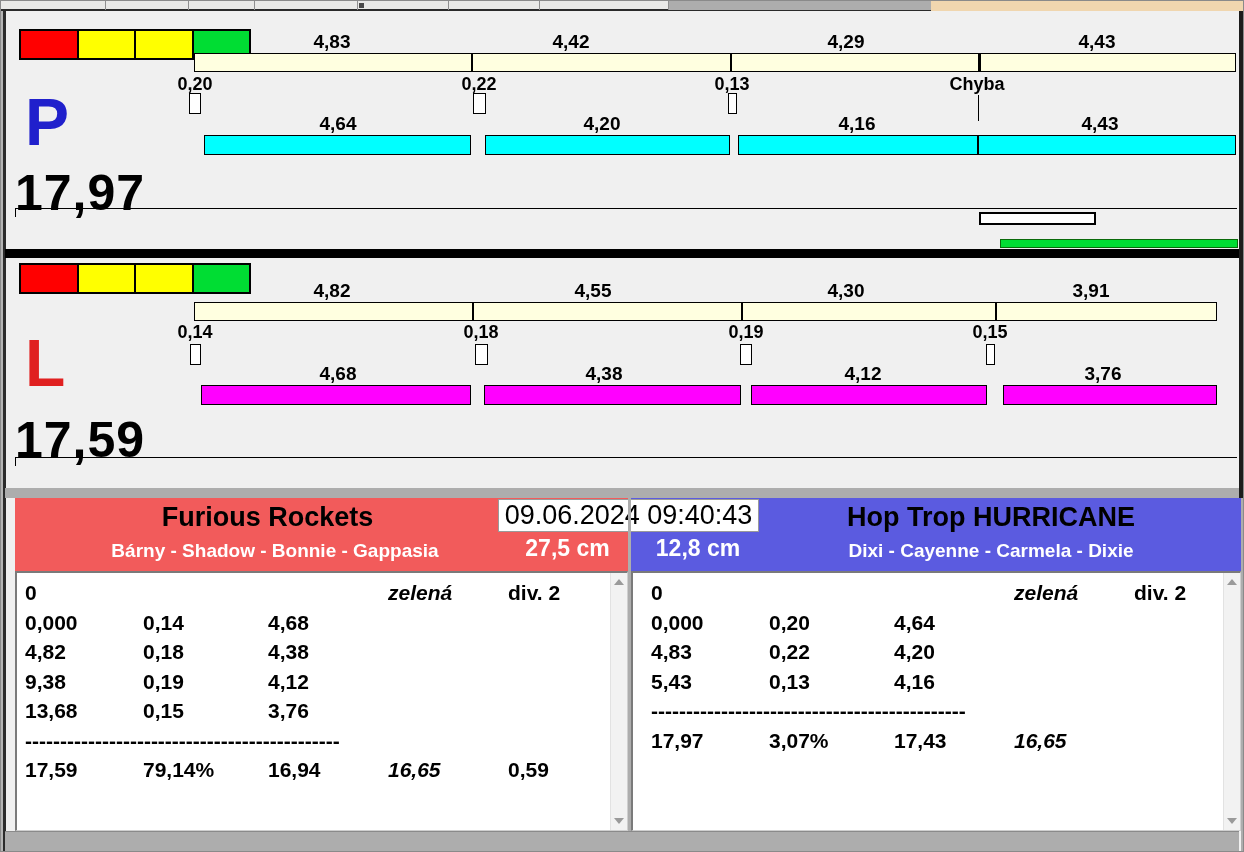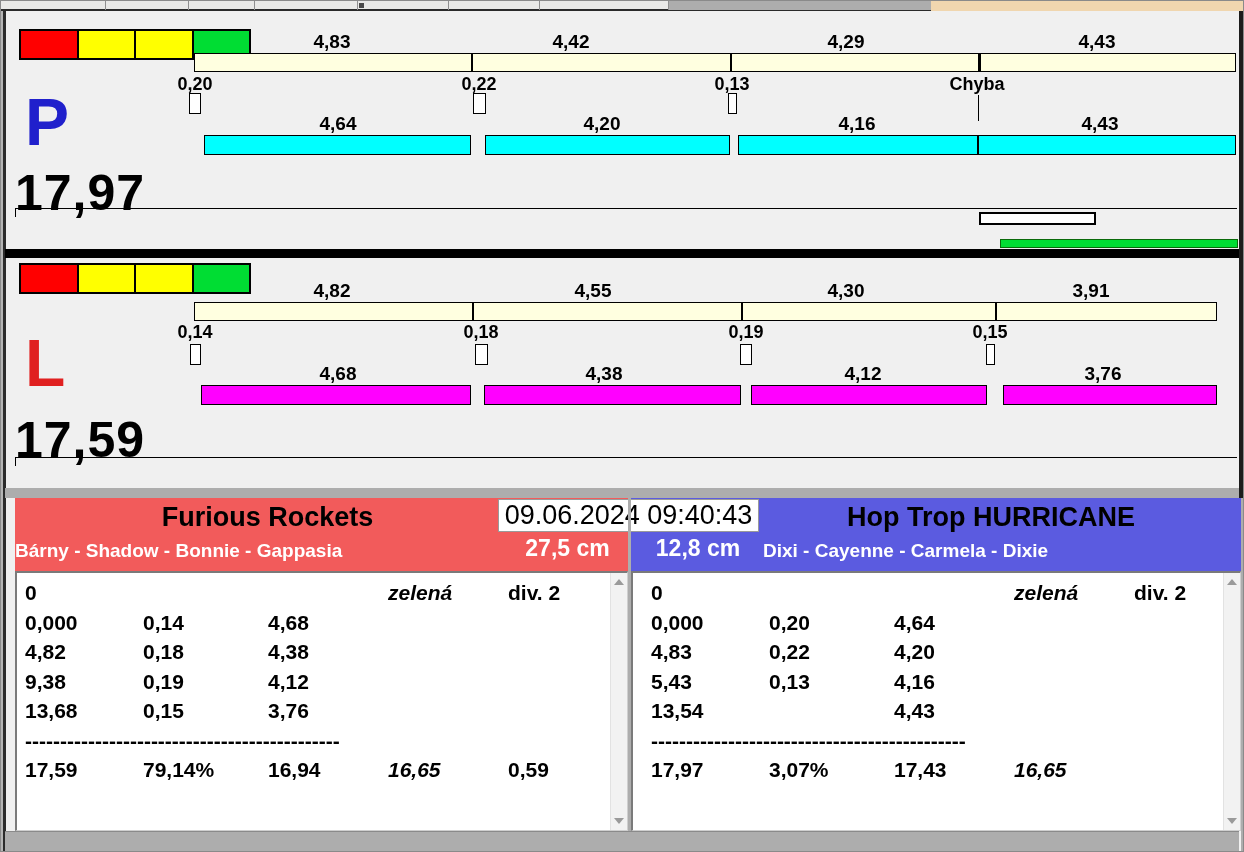--- a/index.html
+++ b/index.html
@@ -47,21 +47,21 @@
   .between-box { position:absolute; left:978px; top:211px; width:117px; height:13px; background:#fff; border:2px solid #000; }
   .between-green { position:absolute; left:999px; top:238px; width:238px; height:9px; border:1px solid #0a6a0a; }
   .panel-divider { position:absolute; left:4px; top:248px; width:1234px; height:9px; background:#000; }
   .gray-band { position:absolute; left:4px; top:487px; width:1234px; height:10px; background:#ADADAD; }
   .mid-gap { position:absolute; left:627px; top:497px; width:3px; height:333px; background:#ADADAD; }
   .bottom-strip { position:absolute; left:4px; top:830px; width:1234px; height:22px; background:#ADADAD; border-top:1px solid #8a8a8a; }
 
   
   .team-header { position:absolute; top:497px; height:73px; }
   .team-title { position:absolute; top:4px; font-size:27px; font-weight:bold; color:#000; text-align:center; }
-  .team-dogs  { position:absolute; top:42px; font-size:19px; font-weight:bold; color:#fff; text-align:left; }
+  .team-dogs  { position:absolute; top:42px; font-size:19px; font-weight:bold; color:#fff; text-align:center; }
   .team-height{ position:absolute; top:37px; font-size:23px; font-weight:bold; color:#fff; text-align:center; }
   .timestamp { position:absolute; left:497px; top:498px; width:261px; height:33px; background:#fff;
                border:1px solid #9a9a9a; font-size:27px; font-weight:400; color:#000;
                text-align:center; line-height:31px; }
 
   
   .ttable { position:absolute; top:570px; height:260px; background:#fff;
             border-top:2px solid #7a7a7a; border-left:2px solid #7a7a7a;
             border-right:1px solid #cfcfcf; border-bottom:1px solid #cfcfcf;
             font-size:21px; font-weight:bold; color:#000; line-height:29.5px; overflow:hidden; }
@@ -195,21 +195,21 @@
 
   <div class="team-header" style="left: 14px; width: 613px; background-color: rgb(242, 91, 91);">
     <div class="team-title" style="left:0;width:505px">Furious Rockets</div>
     <div class="team-dogs" style="left:0;width:520px">Bárny - Shadow - Bonnie - Gappasia</div>
     <div class="team-height" style="left:495px;width:115px">27,5 cm</div>
   </div>
 
   <div class="team-header" style="left: 630px; width: 610px; background-color: rgb(91, 91, 224);">
     <div class="team-height" style="left:12px;width:110px">12,8 cm</div>
     <div class="team-title" style="left:120px;width:480px">Hop Trop HURRICANE</div>
-    <div class="team-dogs" style="left:132px;width:480px">Dixi - Cayenne - Carmela - Dixie</div>
+    <div class="team-dogs" style="left:120px;width:480px">Dixi - Cayenne - Carmela - Dixie</div>
   </div>
 
   <div class="timestamp">09.06.2024 09:40:43</div>
   <div class="mid-gap"></div>
 
   <div class="ttable" style="left:14px;width:613px">
     <div class="inner">
       <div>
         <span class="col c1">0</span><span class="col c2"></span><span class="col c3"></span><span class="col c4">zelená</span><span class="col c5">div. 2</span>
       </div>
@@ -243,23 +243,20 @@
       </div>
       <div>
         <span class="col c1">0,000</span><span class="col c2">0,20</span><span class="col c3">4,64</span>
       </div>
       <div>
         <span class="col c1">4,83</span><span class="col c2">0,22</span><span class="col c3">4,20</span>
       </div>
       <div>
         <span class="col c1">5,43</span><span class="col c2">0,13</span><span class="col c3">4,16</span>
       </div>
-      <div>
-        <span class="col c1">13,54</span><span class="col c2"></span><span class="col c3">4,43</span>
-      </div>
       <div class="dashrow">---------------------------------------------</div>
       <div>
         <span class="col c1">17,97</span><span class="col c2">3,07%</span><span class="col c3">17,43</span><span class="col c4">16,65</span><span class="col c5"></span>
       </div>
     </div>
     <div class="sb">
       <div class="sb-arrow sb-up"></div>
       <div class="sb-arrow sb-down"></div>
     </div>
   </div>

